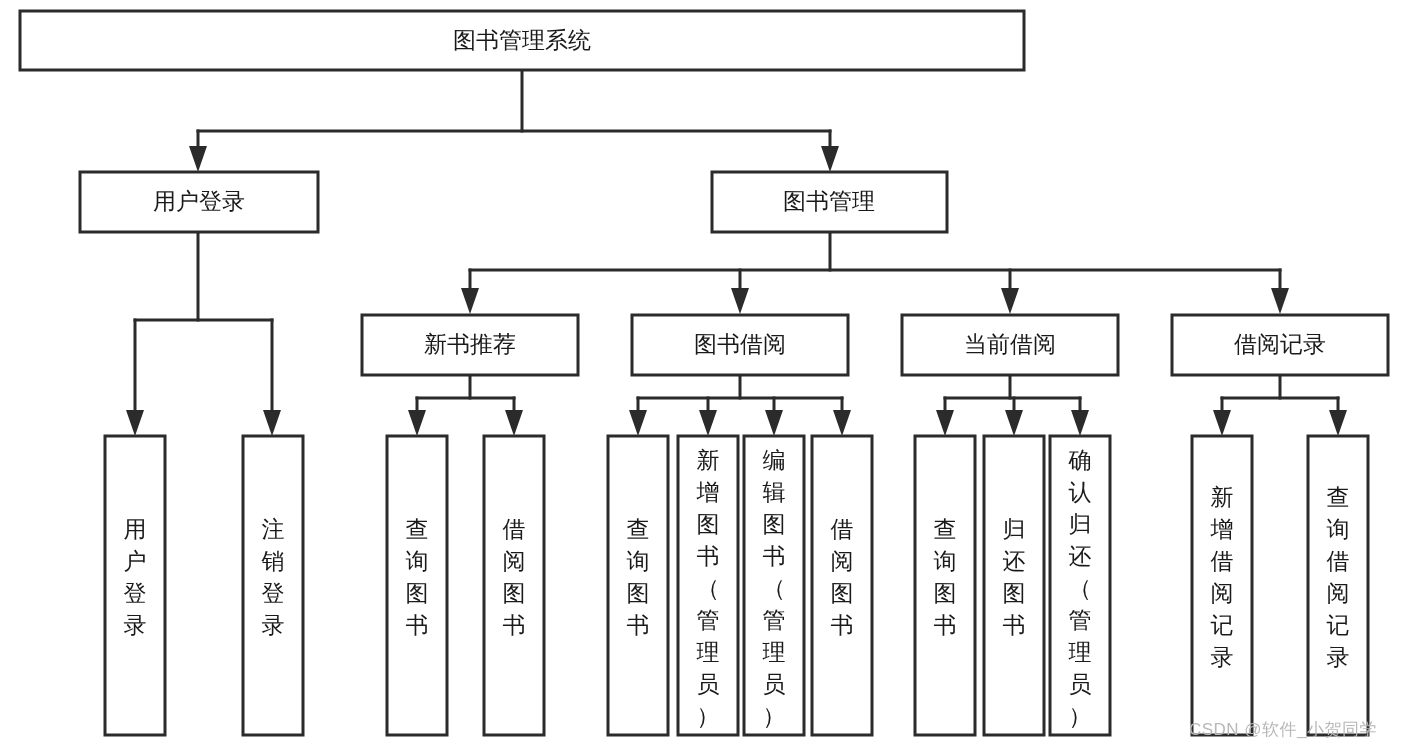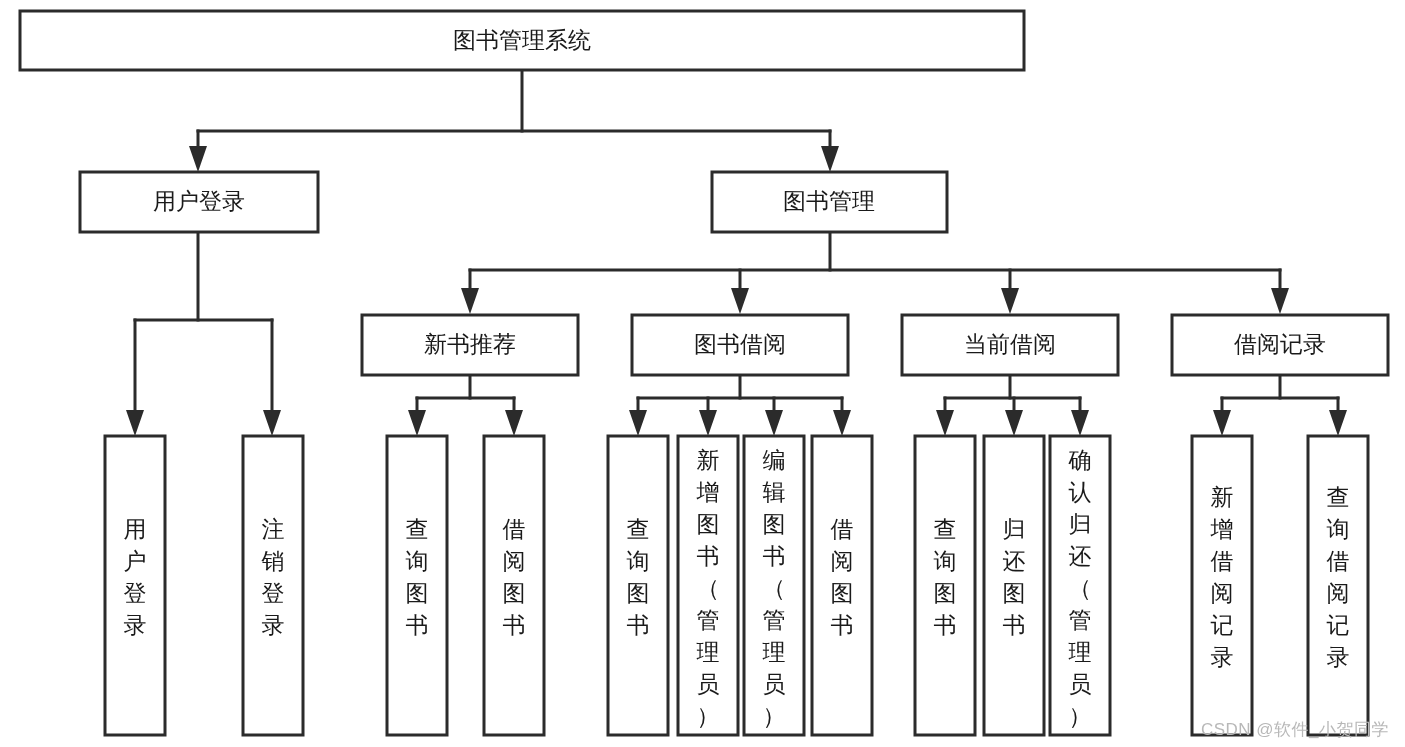--- a/index.html
+++ b/index.html
@@ -50,21 +50,21 @@
     dominant-baseline: middle;
   }
   .node-label-v {
     font-family: "Liberation Sans", "DejaVu Sans", sans-serif;
     font-size: 23px;
     fill: #1a1a1a;
     text-anchor: middle;
   }
   .watermark {
     position: absolute;
-    right: 4px;
+    right: 16px;
     bottom: 6px;
     font-family: "Liberation Sans", "DejaVu Sans", sans-serif;
     font-size: 17px;
     color: #b8b8b8;
     white-space: nowrap;
     pointer-events: none;
     letter-spacing: 0.5px;
   }
 </style>
 </head>

